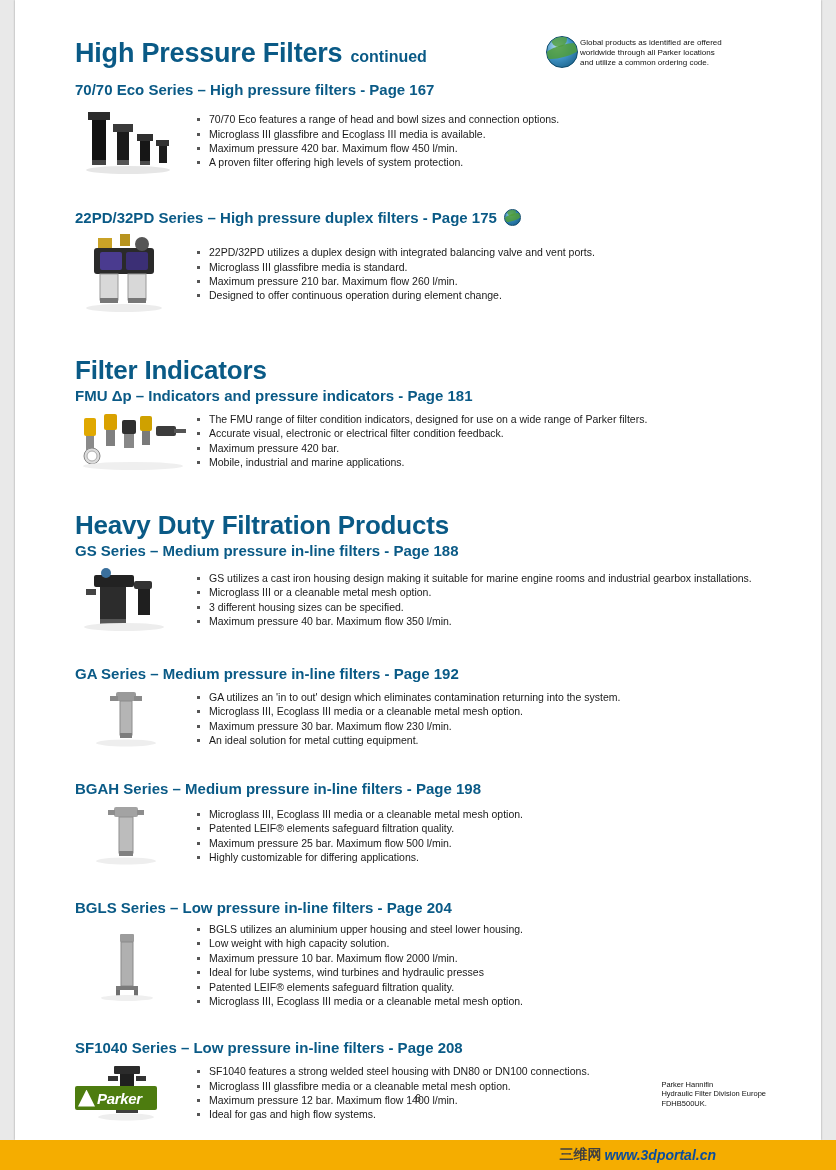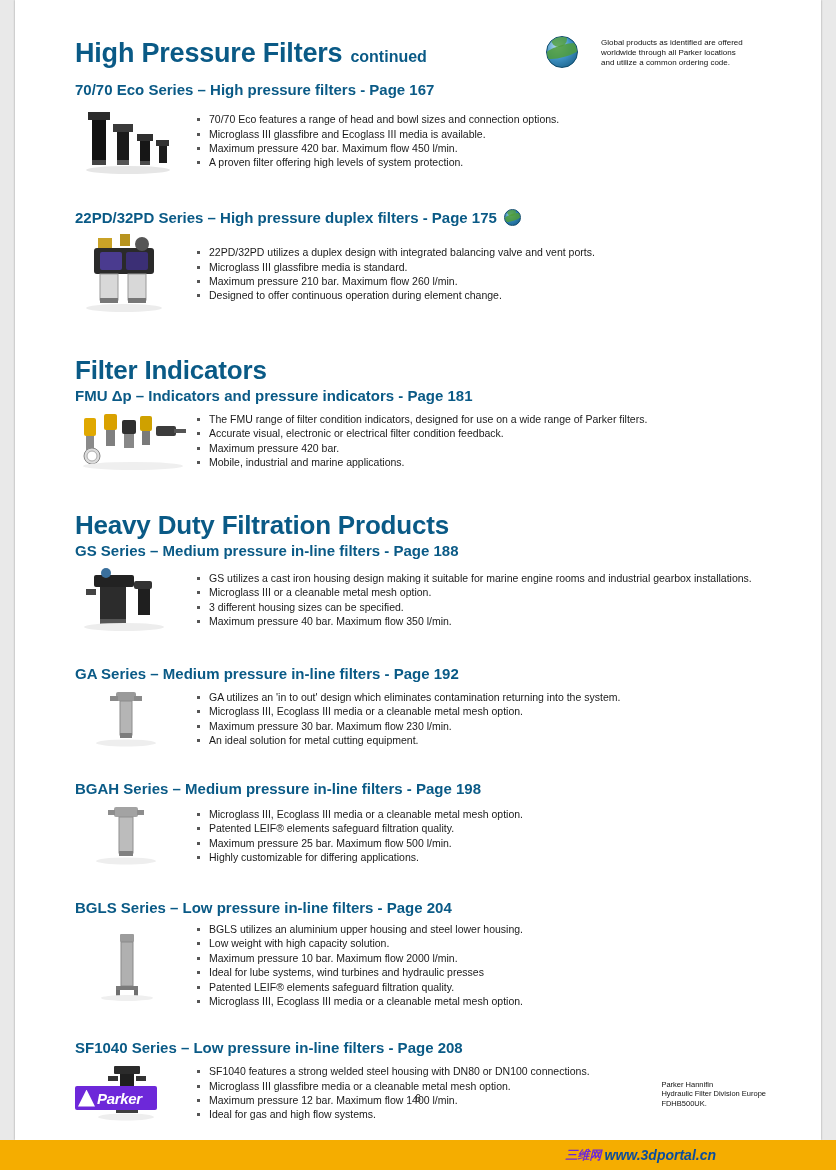--- a/index.html
+++ b/index.html
@@ -92,21 +92,21 @@
     transform:rotate(-18deg);
   }
   .globe:before{
     content:"";position:absolute;left:2px;top:-3px;width:9px;height:9px;
     background:#4f9c3a;border-radius:50%;opacity:.8;
   }
 
   
   .global-note{
     position:absolute;right:40px;top:36px;
-    display:flex;align-items:flex-start;gap:23px;
+    display:flex;align-items:flex-start;gap:2px;
     width:235px;
   }
   .global-note .globe-big{
     width:30px;height:30px;border-radius:50%;
     background:radial-gradient(circle at 35% 30%, #bfe3f4 0%, #3f92c4 45%, #115479 100%);
     position:relative;overflow:hidden;border:1px solid #0d4a6b;flex:0 0 auto;
   }
   .global-note .globe-big:after{
     content:"";position:absolute;left:-4px;top:8px;width:40px;height:12px;
     background:#4f9c3a;border-radius:50%;opacity:.85;transform:rotate(-16deg);
@@ -119,21 +119,21 @@
     font-size:8px;line-height:10px;color:#111;
     padding-top:2px;
   }
 
   
   .footer{
     position:absolute;left:0;right:0;bottom:30px;height:40px;
   }
   .parker-logo{
     position:absolute;left:60px;bottom:0;
-    width:82px;height:24px;background:#6d28d9;
+    width:82px;height:24px;background:#4d7c0f;
     display:flex;align-items:center;
     border-radius:2px;
   }
   .parker-logo .pk-mark{
     width:17px;height:17px;margin-left:3px;margin-right:2px;
     background:#ffffff;
     clip-path:polygon(50% 0%, 100% 100%, 0% 100%);
   }
   .parker-logo .pk-text{
     color:#fff;font-size:15px;font-weight:bold;font-style:italic;
@@ -150,21 +150,21 @@
 
   
   .bottombar{
     position:absolute;left:0;right:0;bottom:0;height:30px;
     background:#f5ad00;
     display:flex;align-items:center;justify-content:flex-end;
   }
   .wm{
     display:flex;align-items:center;gap:3px;margin-right:120px;
   }
-  .wm .cn{font-size:12px;color:#6d28d9;font-weight:bold;font-style:italic;}
+  .wm .cn{font-size:14px;color:#404040;font-weight:bold;}
   .wm .url{font-size:14px;color:#0a4d9c;font-weight:bold;font-style:italic;}
 
   
   .art{display:block;}
 </style>
 </head>
 <body>
 
 <div class="page">
 

